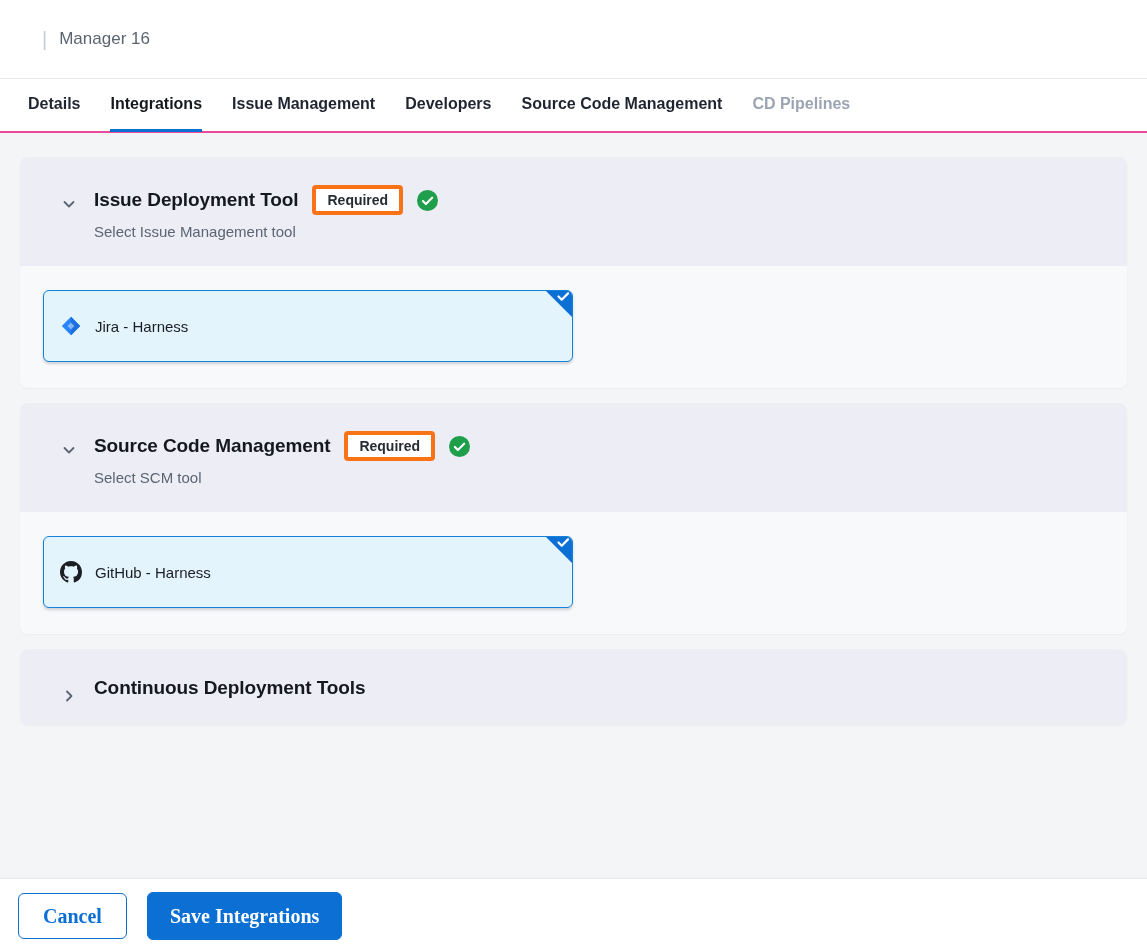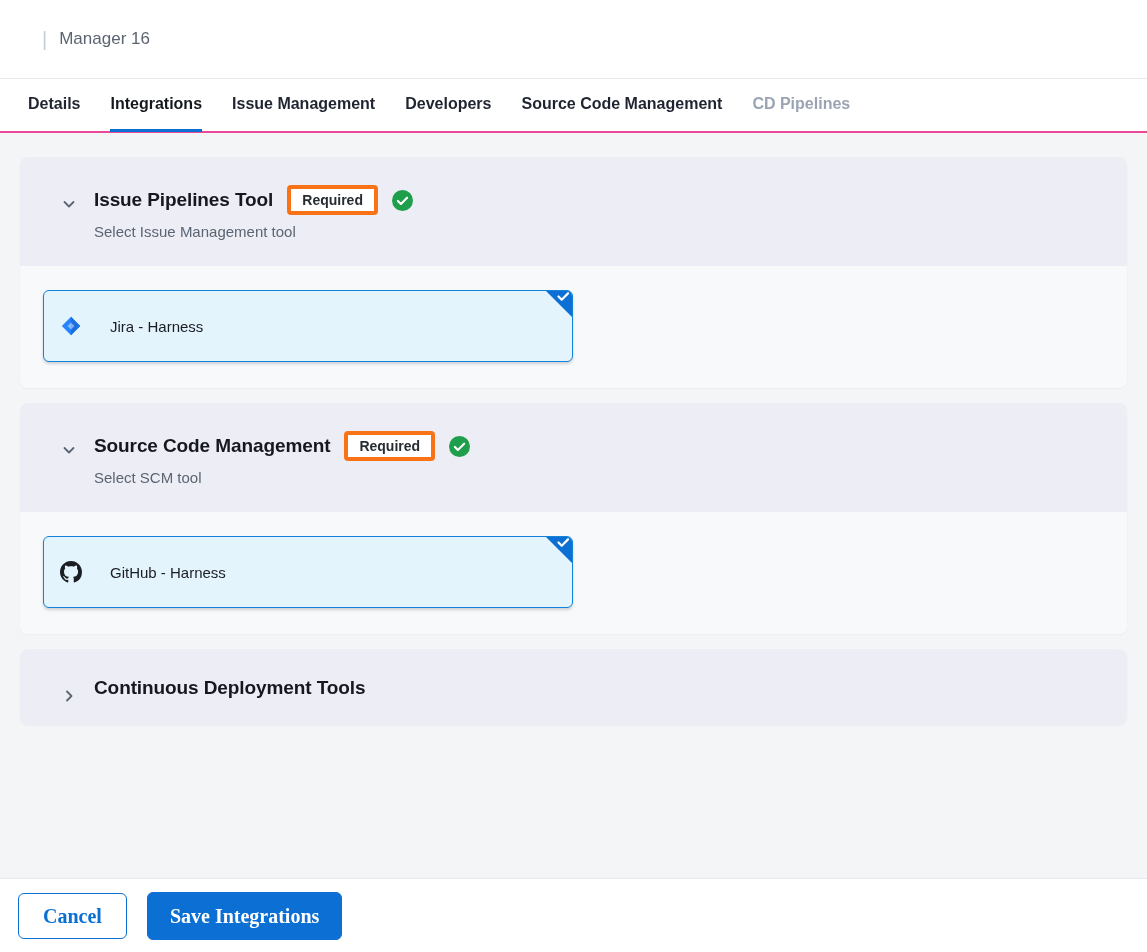--- a/index.html
+++ b/index.html
@@ -96,21 +96,21 @@
   }
   .check-circle { display: inline-flex; width: 21px; height: 21px; }
   .section-subtitle { margin-top: 8px; font-size: 15px; color: #5b6572; }
 
   .section-body { background: #f8f9fb; padding: 24px 24px 26px 23px; }
   .option-card {
     position: relative;
     width: 530px;
     display: flex;
     align-items: center;
-    gap: 28px;
+    gap: 13px;
     background: #e4f4fd;
     border: 1px solid #1283d8;
     border-radius: 6px;
     padding: 24px 16px;
     cursor: pointer;
     overflow: hidden;
     box-shadow: 0 2px 3px rgba(16,24,40,0.18);
   }
   .option-label { font-size: 15px; font-weight: 500; color: #1a1d23; }
   .tool-icon { display: inline-flex; width: 22px; height: 22px; align-items: center; justify-content: center; }
@@ -170,21 +170,21 @@
   <div class="content">
 
     <div class="section">
       <div class="section-header">
         <span class="chevron-btn">
           <svg width="16" height="16" viewBox="0 0 16 16">
               <path d="M3.5 6l4.5 4.5L12.5 6" stroke="#5b6572" stroke-width="1.8" fill="none" stroke-linecap="round" stroke-linejoin="round"></path>
             </svg>
         </span>
         <div class="section-title-row">
-          <span class="section-title">Issue Pipelines Tool</span>
+          <span class="section-title">Issue Deployment Tool</span>
           <span class="badge">Required</span>
           <span class="check-circle">
             <svg width="21" height="21" viewBox="0 0 20 20">
                 <circle cx="10" cy="10" r="10" fill="#1f9e4b"></circle>
                 <path d="M5.6 10.4l2.9 2.9 5.9-6" stroke="#ffffff" stroke-width="2" fill="none" stroke-linecap="round" stroke-linejoin="round"></path>
               </svg>
           </span>
         </div>
         <div class="section-subtitle">Select Issue Management tool</div>
       </div>

